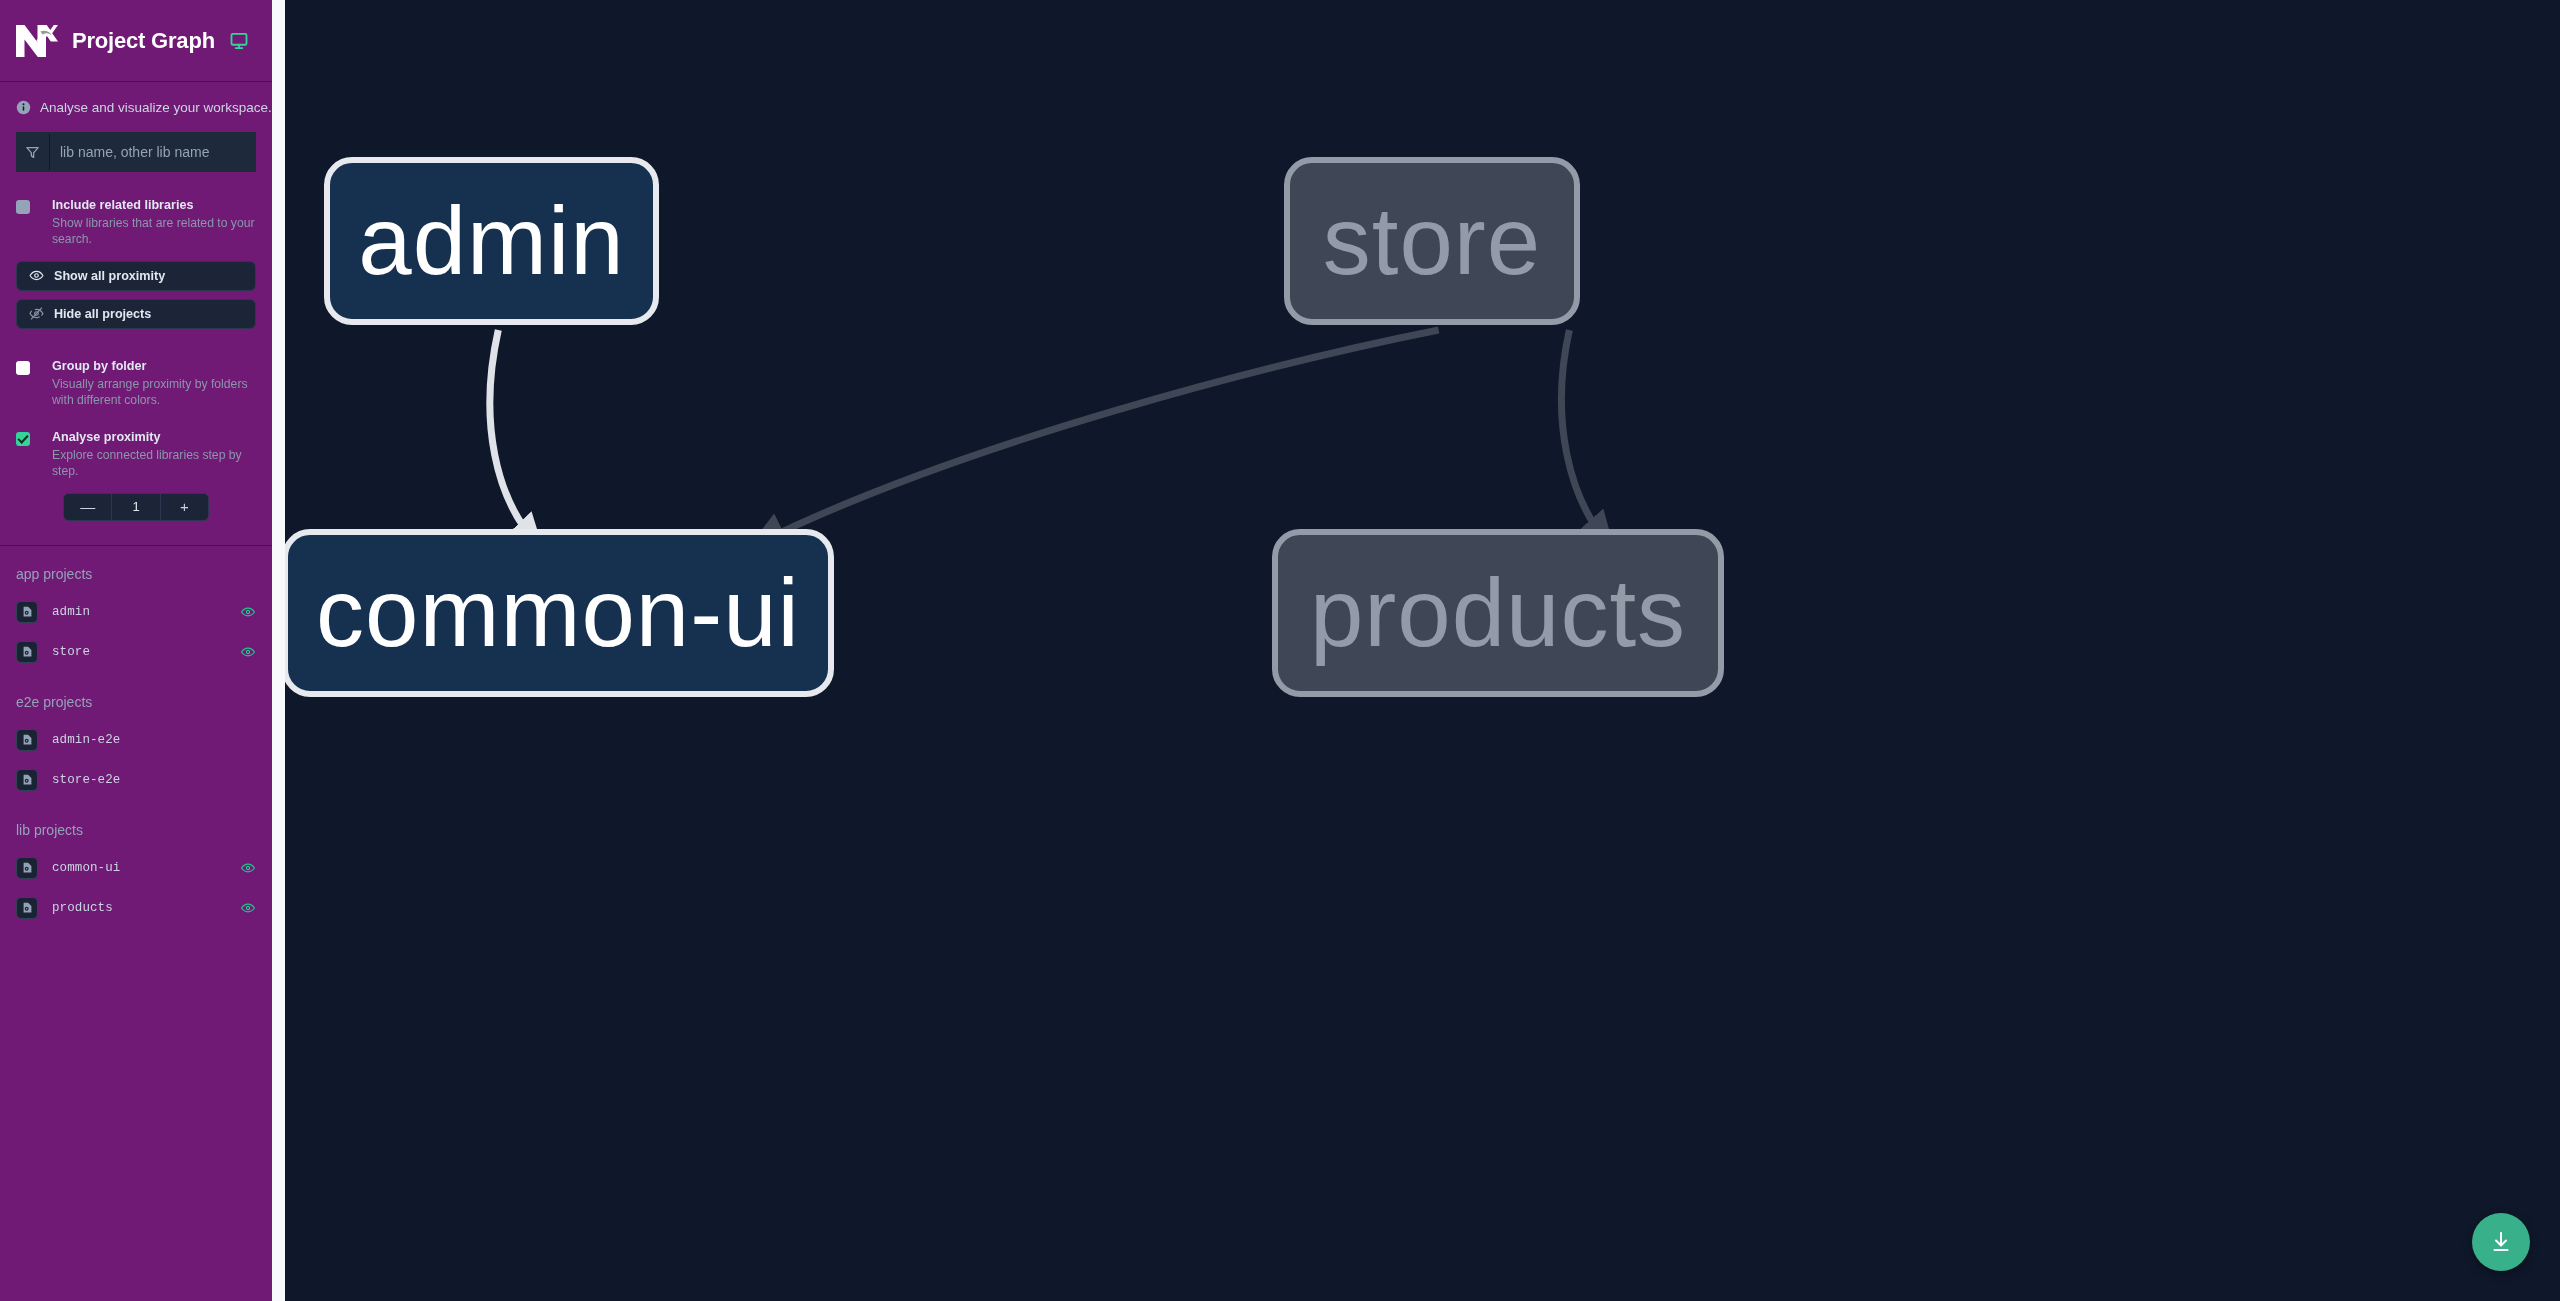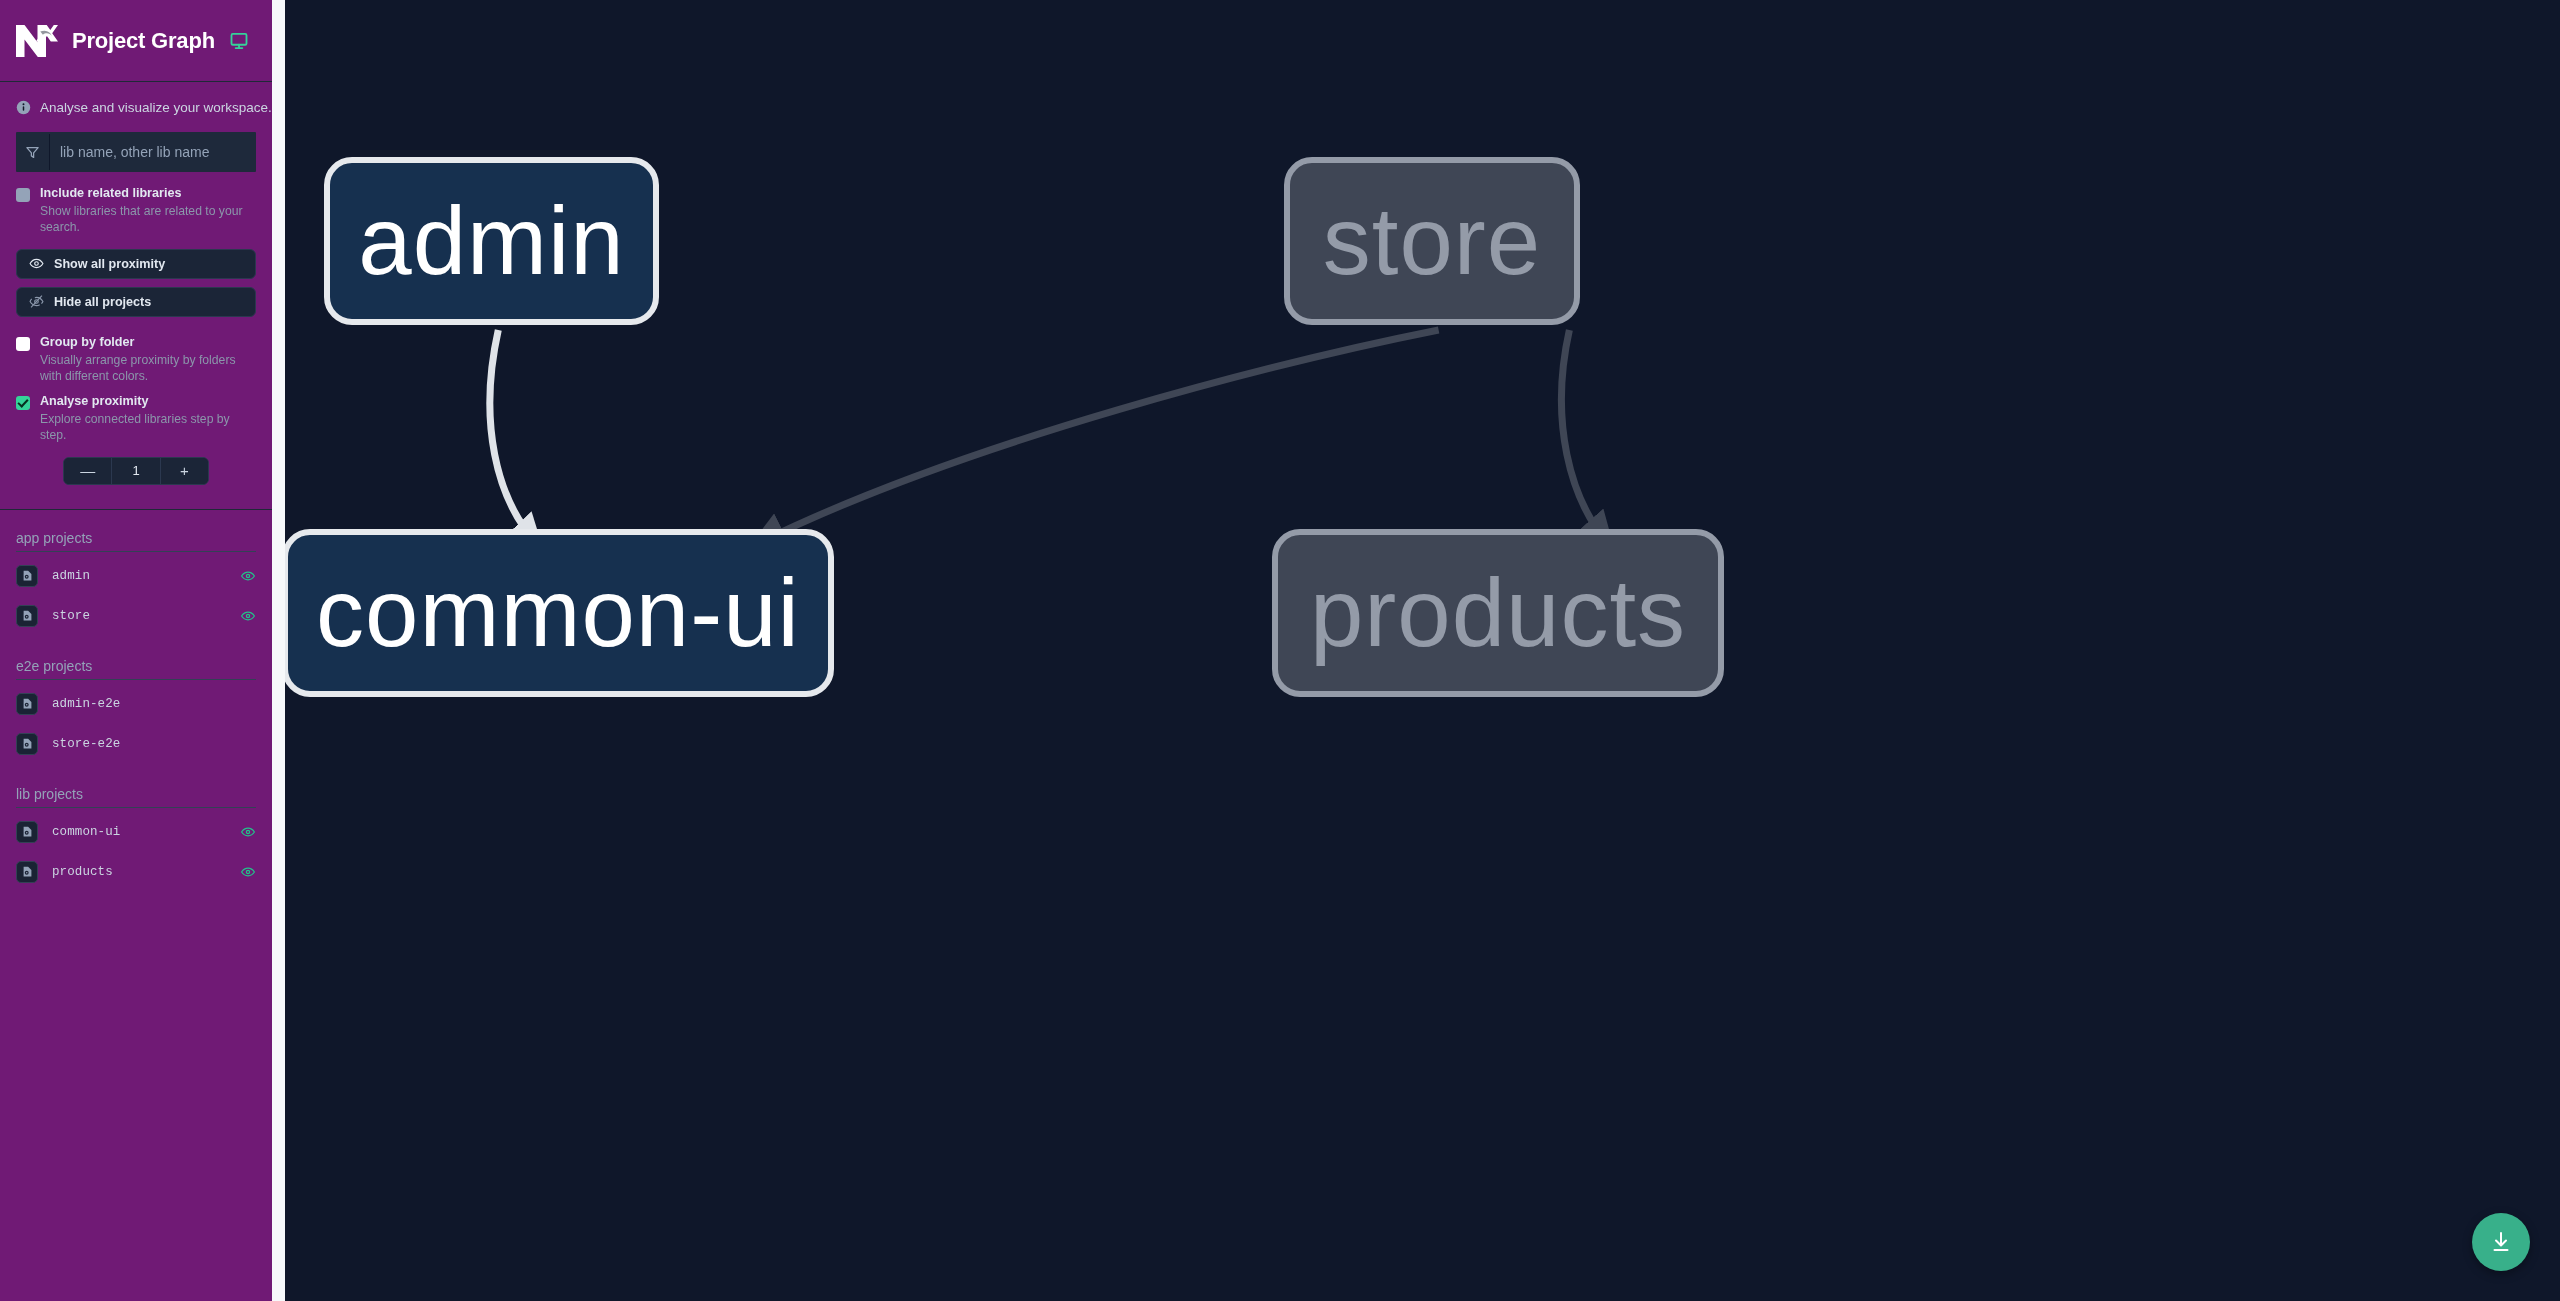--- a/index.html
+++ b/index.html
@@ -62,21 +62,21 @@
   .search-input {
     flex: 1; height: 36px;
     background: transparent; border: none; outline: none;
     color: #e2e8f0; font-size: 14px;
     font-family: "Liberation Sans", sans-serif;
     padding: 0 10px;
   }
   .search-input::placeholder { color: #94a3b8; }
 
   .opt-block { padding: 14px 16px 0 16px; }
-  .opt-row { display: flex; gap: 10px; align-items: flex-start; }
+  .opt-row { display: flex; gap: 22px; align-items: flex-start; margin-top: 12px; }
   .cbox {
     width: 14px; height: 14px; flex: 0 0 14px;
     margin-top: 2px;
     border-radius: 3px;
     background: #94a3b8;
     position: relative;
     cursor: pointer;
   }
   .cbox.white { background: #ffffff; }
   .cbox.checked { background: #34d399; }

